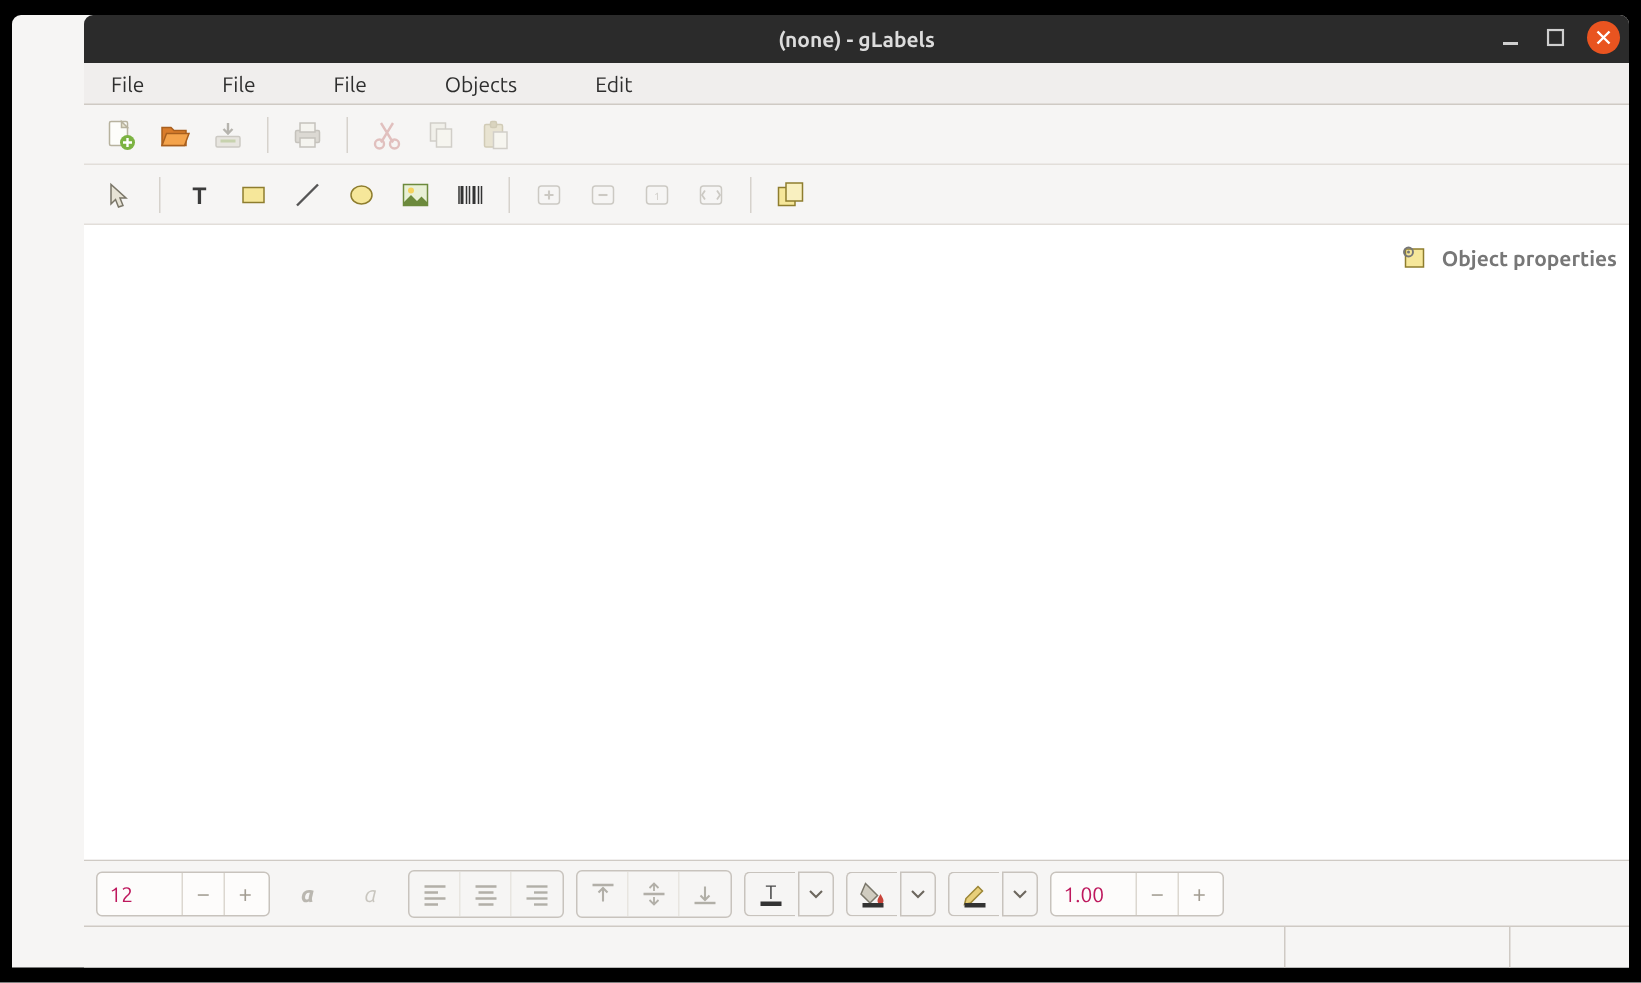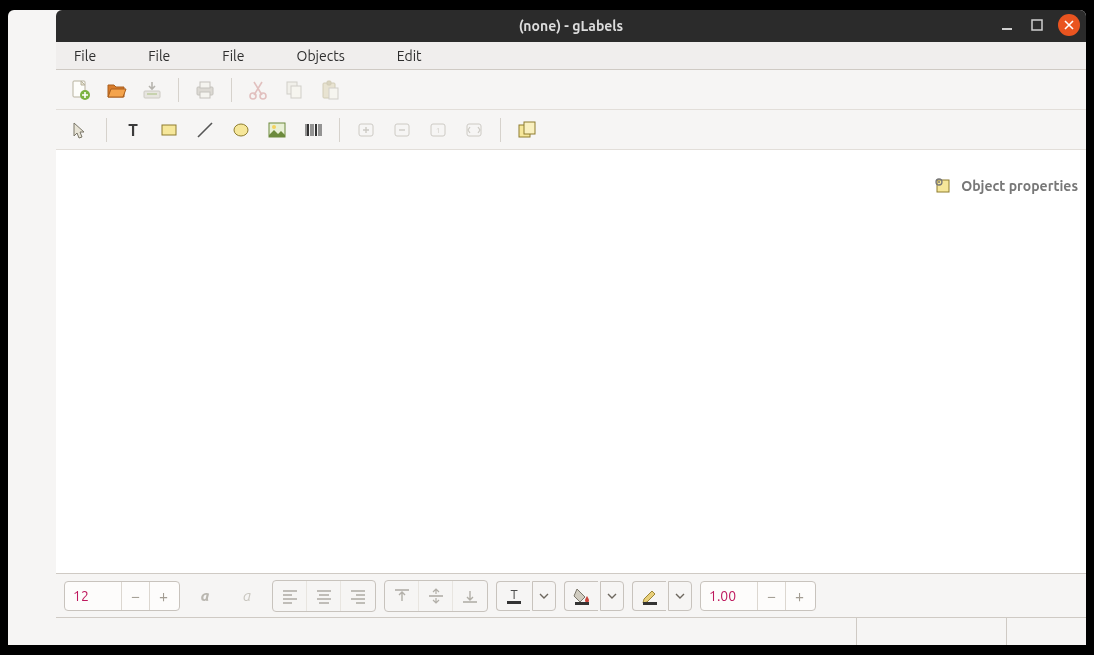--- a/index.html
+++ b/index.html
@@ -16,21 +16,21 @@
   .menu-item { padding: 4px 10px; cursor: pointer; color: #2e2e2e; }
   
   .toolbar { display: flex; align-items: center; padding: 4px 8px; gap: 4px; }
   .toolbar.top1 { height: 40px; border-bottom: 1px solid #e2ded9; }
   .toolbar.top2 { height: 40px; border-bottom: 1px solid #e2ded9; }
   .tbtn { width: 32px; height: 32px; display: inline-flex; align-items: center; justify-content: center; border-radius: 3px; cursor: pointer; }
   .tbtn.disabled { opacity: 0.45; cursor: default; }
   .tsep { width: 1px; height: 24px; background: #d6d2cc; margin: 0 6px; }
   
   .canvas-area { flex: 1; background: #fff; position: relative; overflow: hidden; }
-  .side-label { position: absolute; right: 8px; top: 26px; display: flex; align-items: center; gap: 8px; color: #777; font-weight: bold; font-size: 14px; cursor: pointer; }
+  .side-label { position: absolute; right: 8px; top: 12px; display: flex; align-items: center; gap: 8px; color: #777; font-weight: bold; font-size: 14px; cursor: pointer; }
   .side-label svg { flex: 0 0 auto; }
   
   .bottombar { height: 44px; border-top: 1px solid #cfcac4; background: #f6f5f4; display: flex; align-items: center; padding: 4px 8px; gap: 8px; }
   .combo, .spin { height: 30px; border: 1px solid #c8c3bd; border-radius: 4px; background: #fdfcfb; display: inline-flex; align-items: center; font-size: 14px; color: #b0aaa0; }
   .combo { width: 210px; padding: 0 8px; justify-content: space-between; }
   .combo .chev { color: #8b857c; }
   .spin { width: 116px; }
   .spin input { width: 56px; border: none; background: transparent; outline: none; font-size: 14px; padding: 0 8px; color: #be185d; }
   .spin .step { width: 28px; height: 100%; border-left: 1px solid #dcd7d0; display: inline-flex; align-items: center; justify-content: center; color: #a39d93; cursor: pointer; font-size: 16px; }
   .bbtn { width: 34px; height: 30px; display: inline-flex; align-items: center; justify-content: center; border-radius: 4px; cursor: pointer; }

